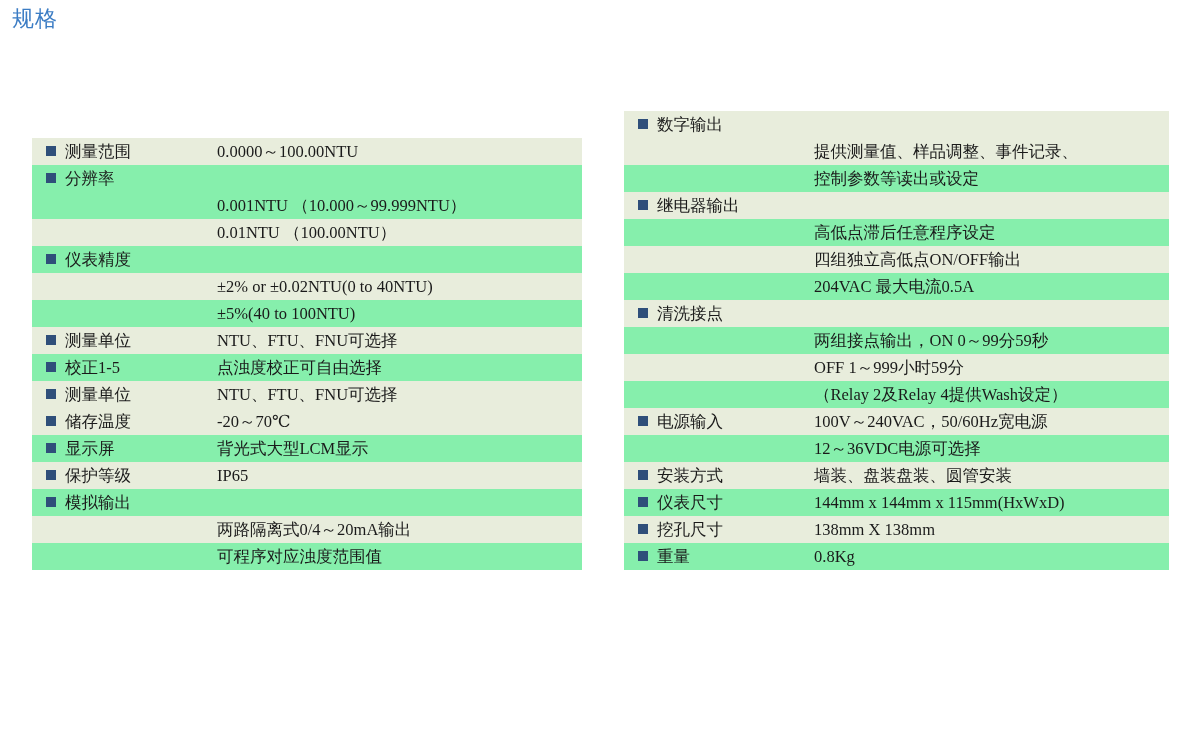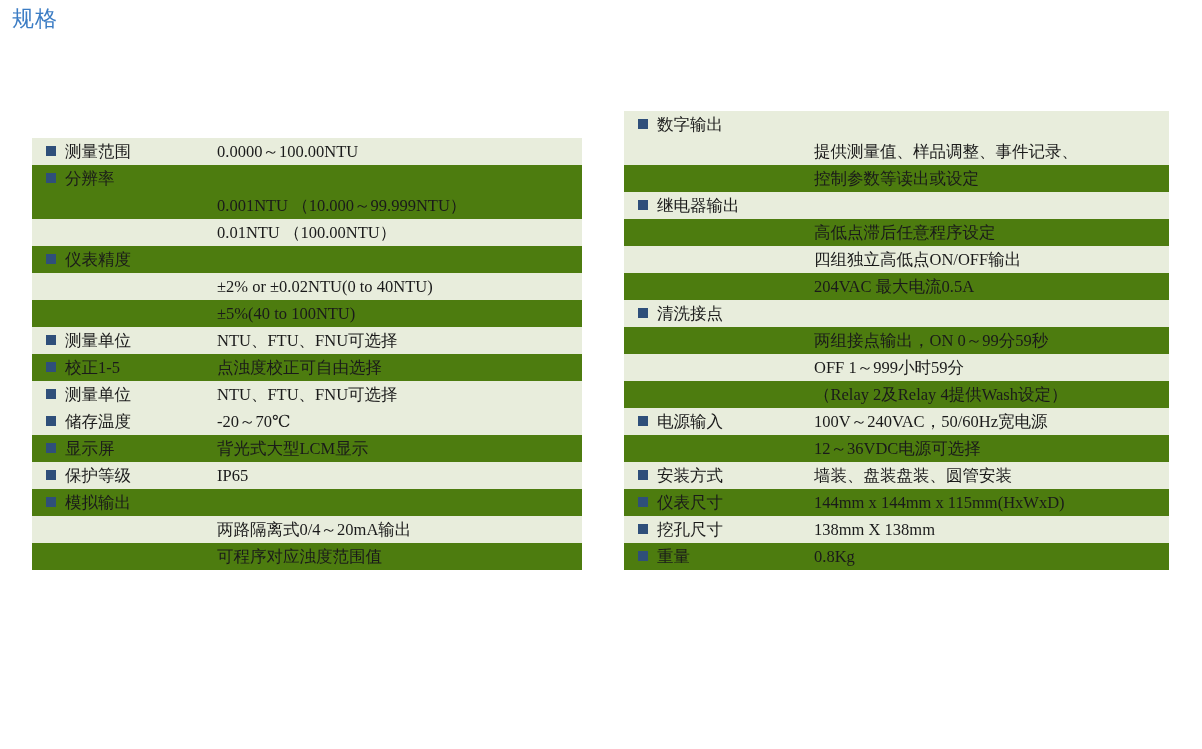--- a/index.html
+++ b/index.html
@@ -53,21 +53,21 @@
     width: 185px;
     padding-left: 0;
     text-align: left;
   }
   .label-cell.rightcol { width: 190px; }
   .value-cell {
     padding-left: 8px;
   }
   
   .row-a td { background: #e8eddc; }
-  .row-b td { background: #4d7c0f; }
+  .row-b td { background: #86efac; }
   .bullet {
     display: inline-block;
     width: 10px;
     height: 10px;
     background: #2f4f7a;
     margin: 0 9px 0 14px;
     vertical-align: 1px;
   }
   .lbl-text {
     display: inline-block;

